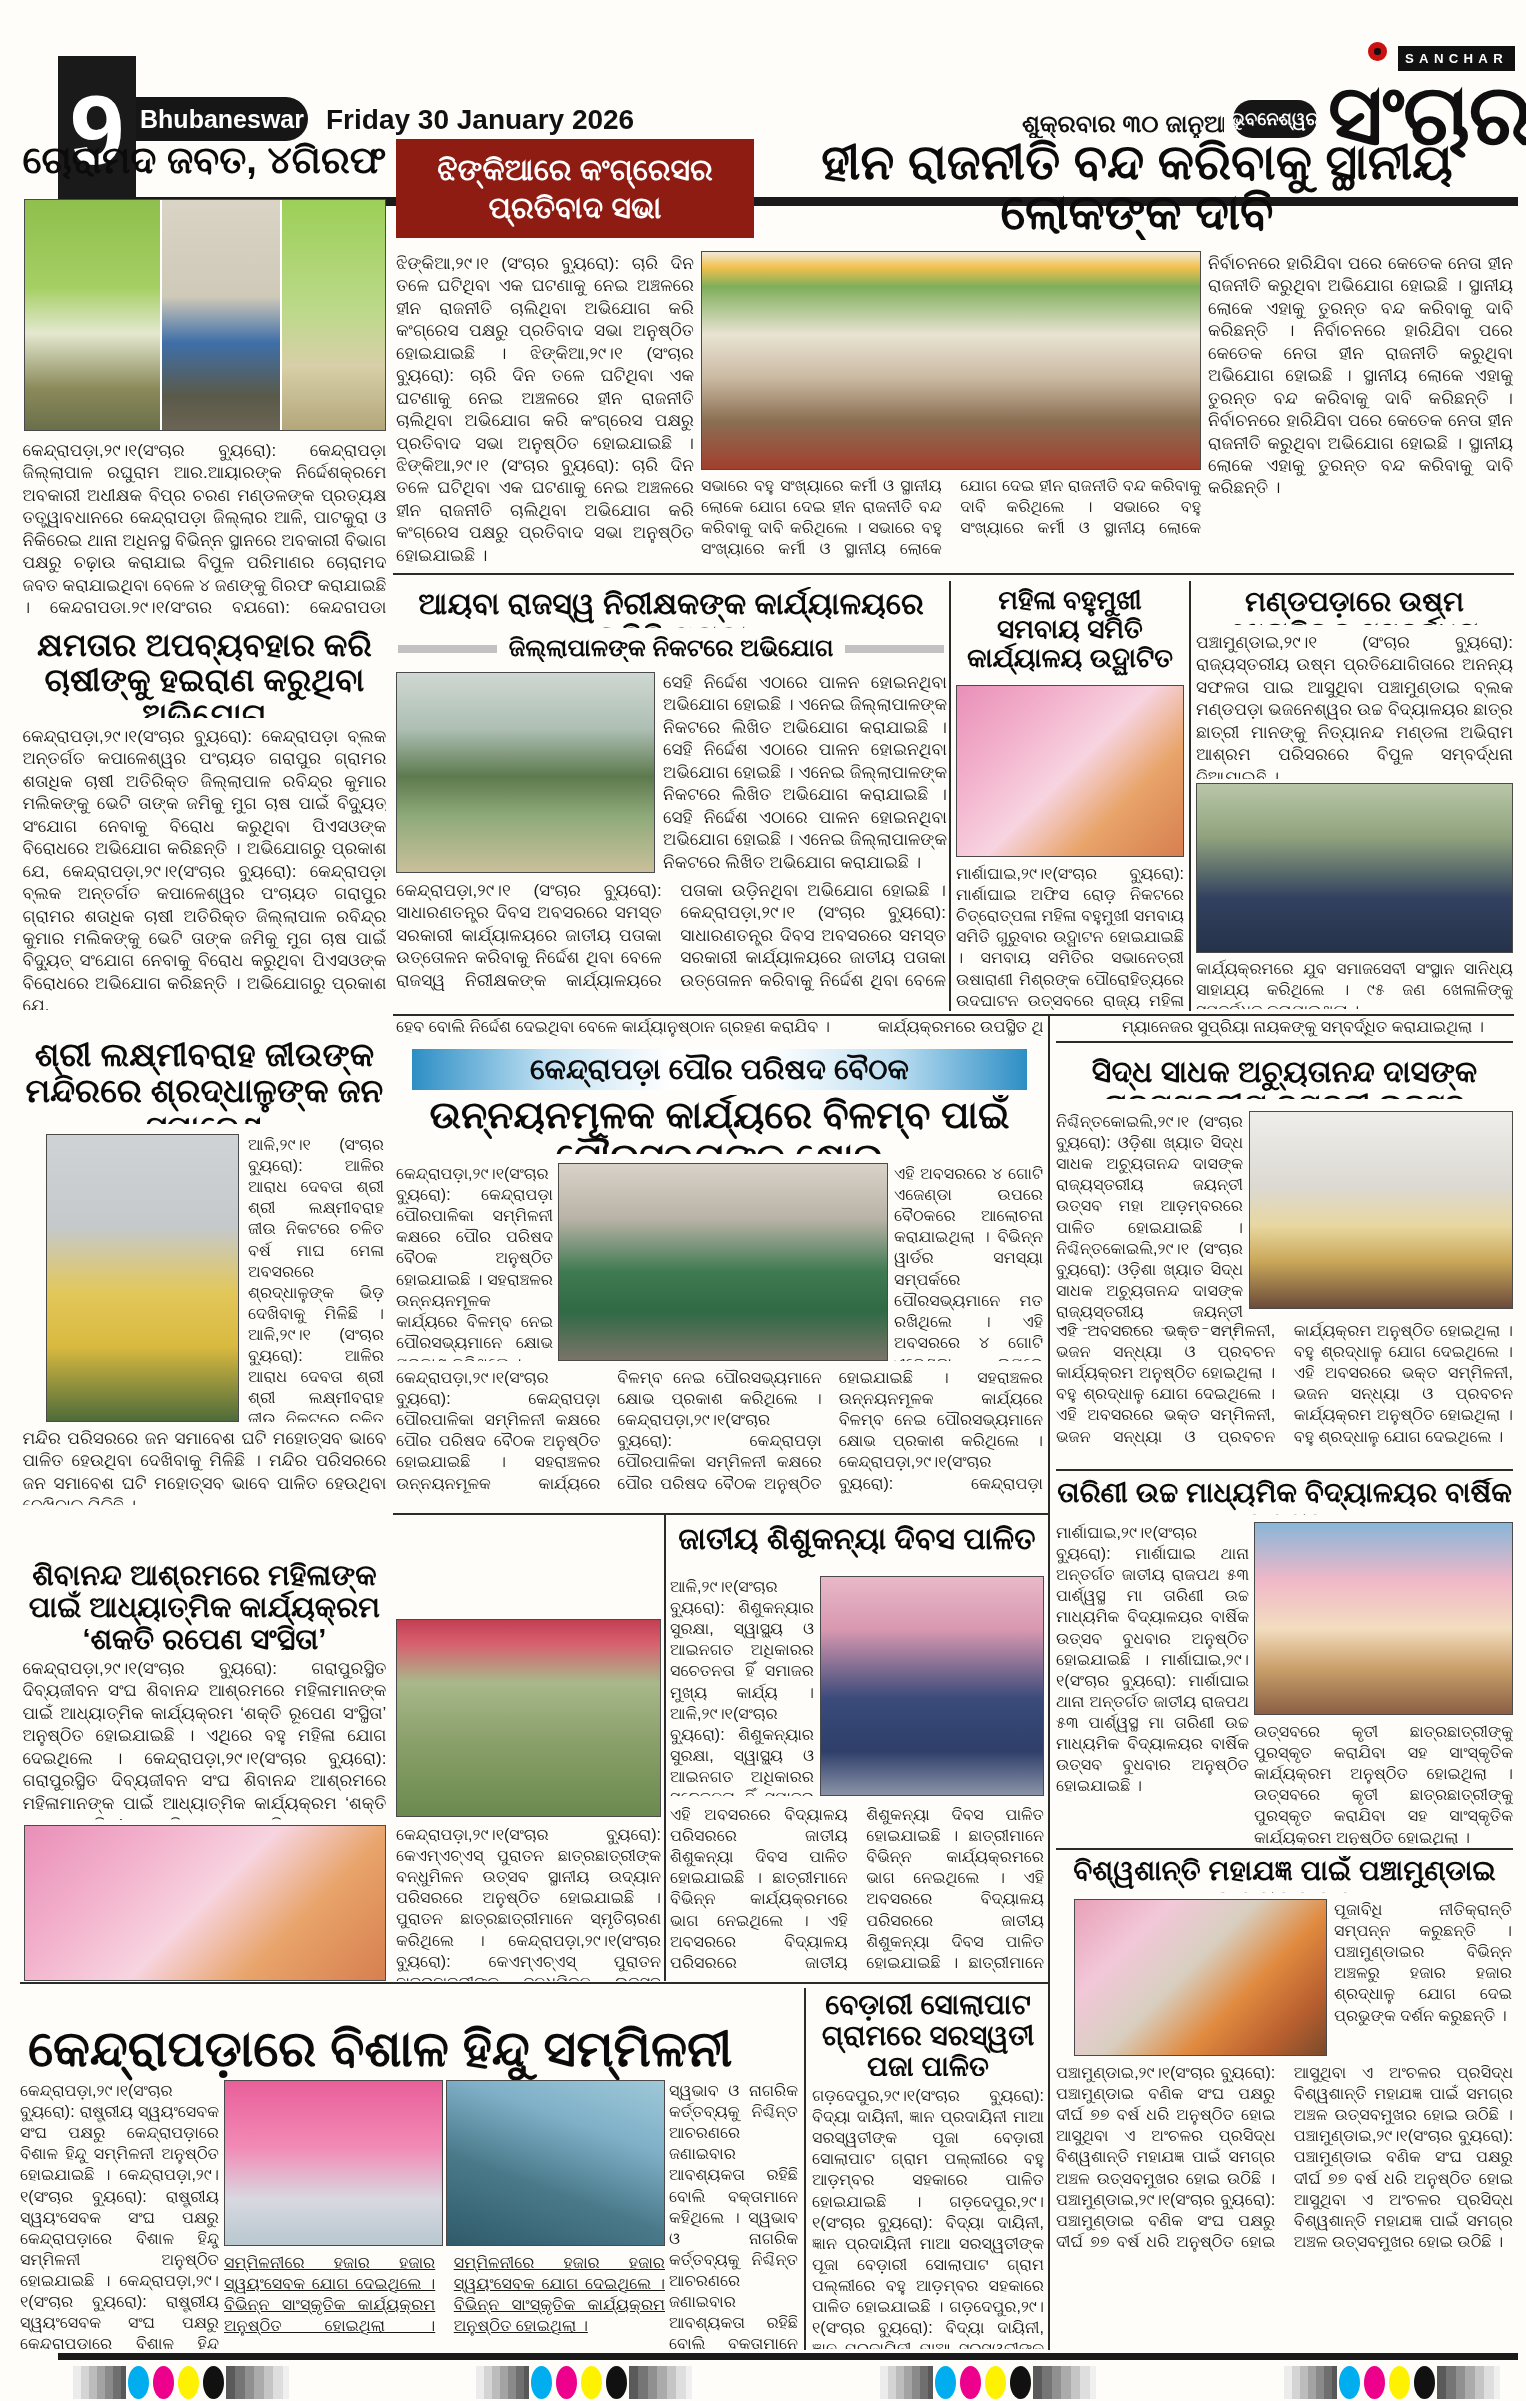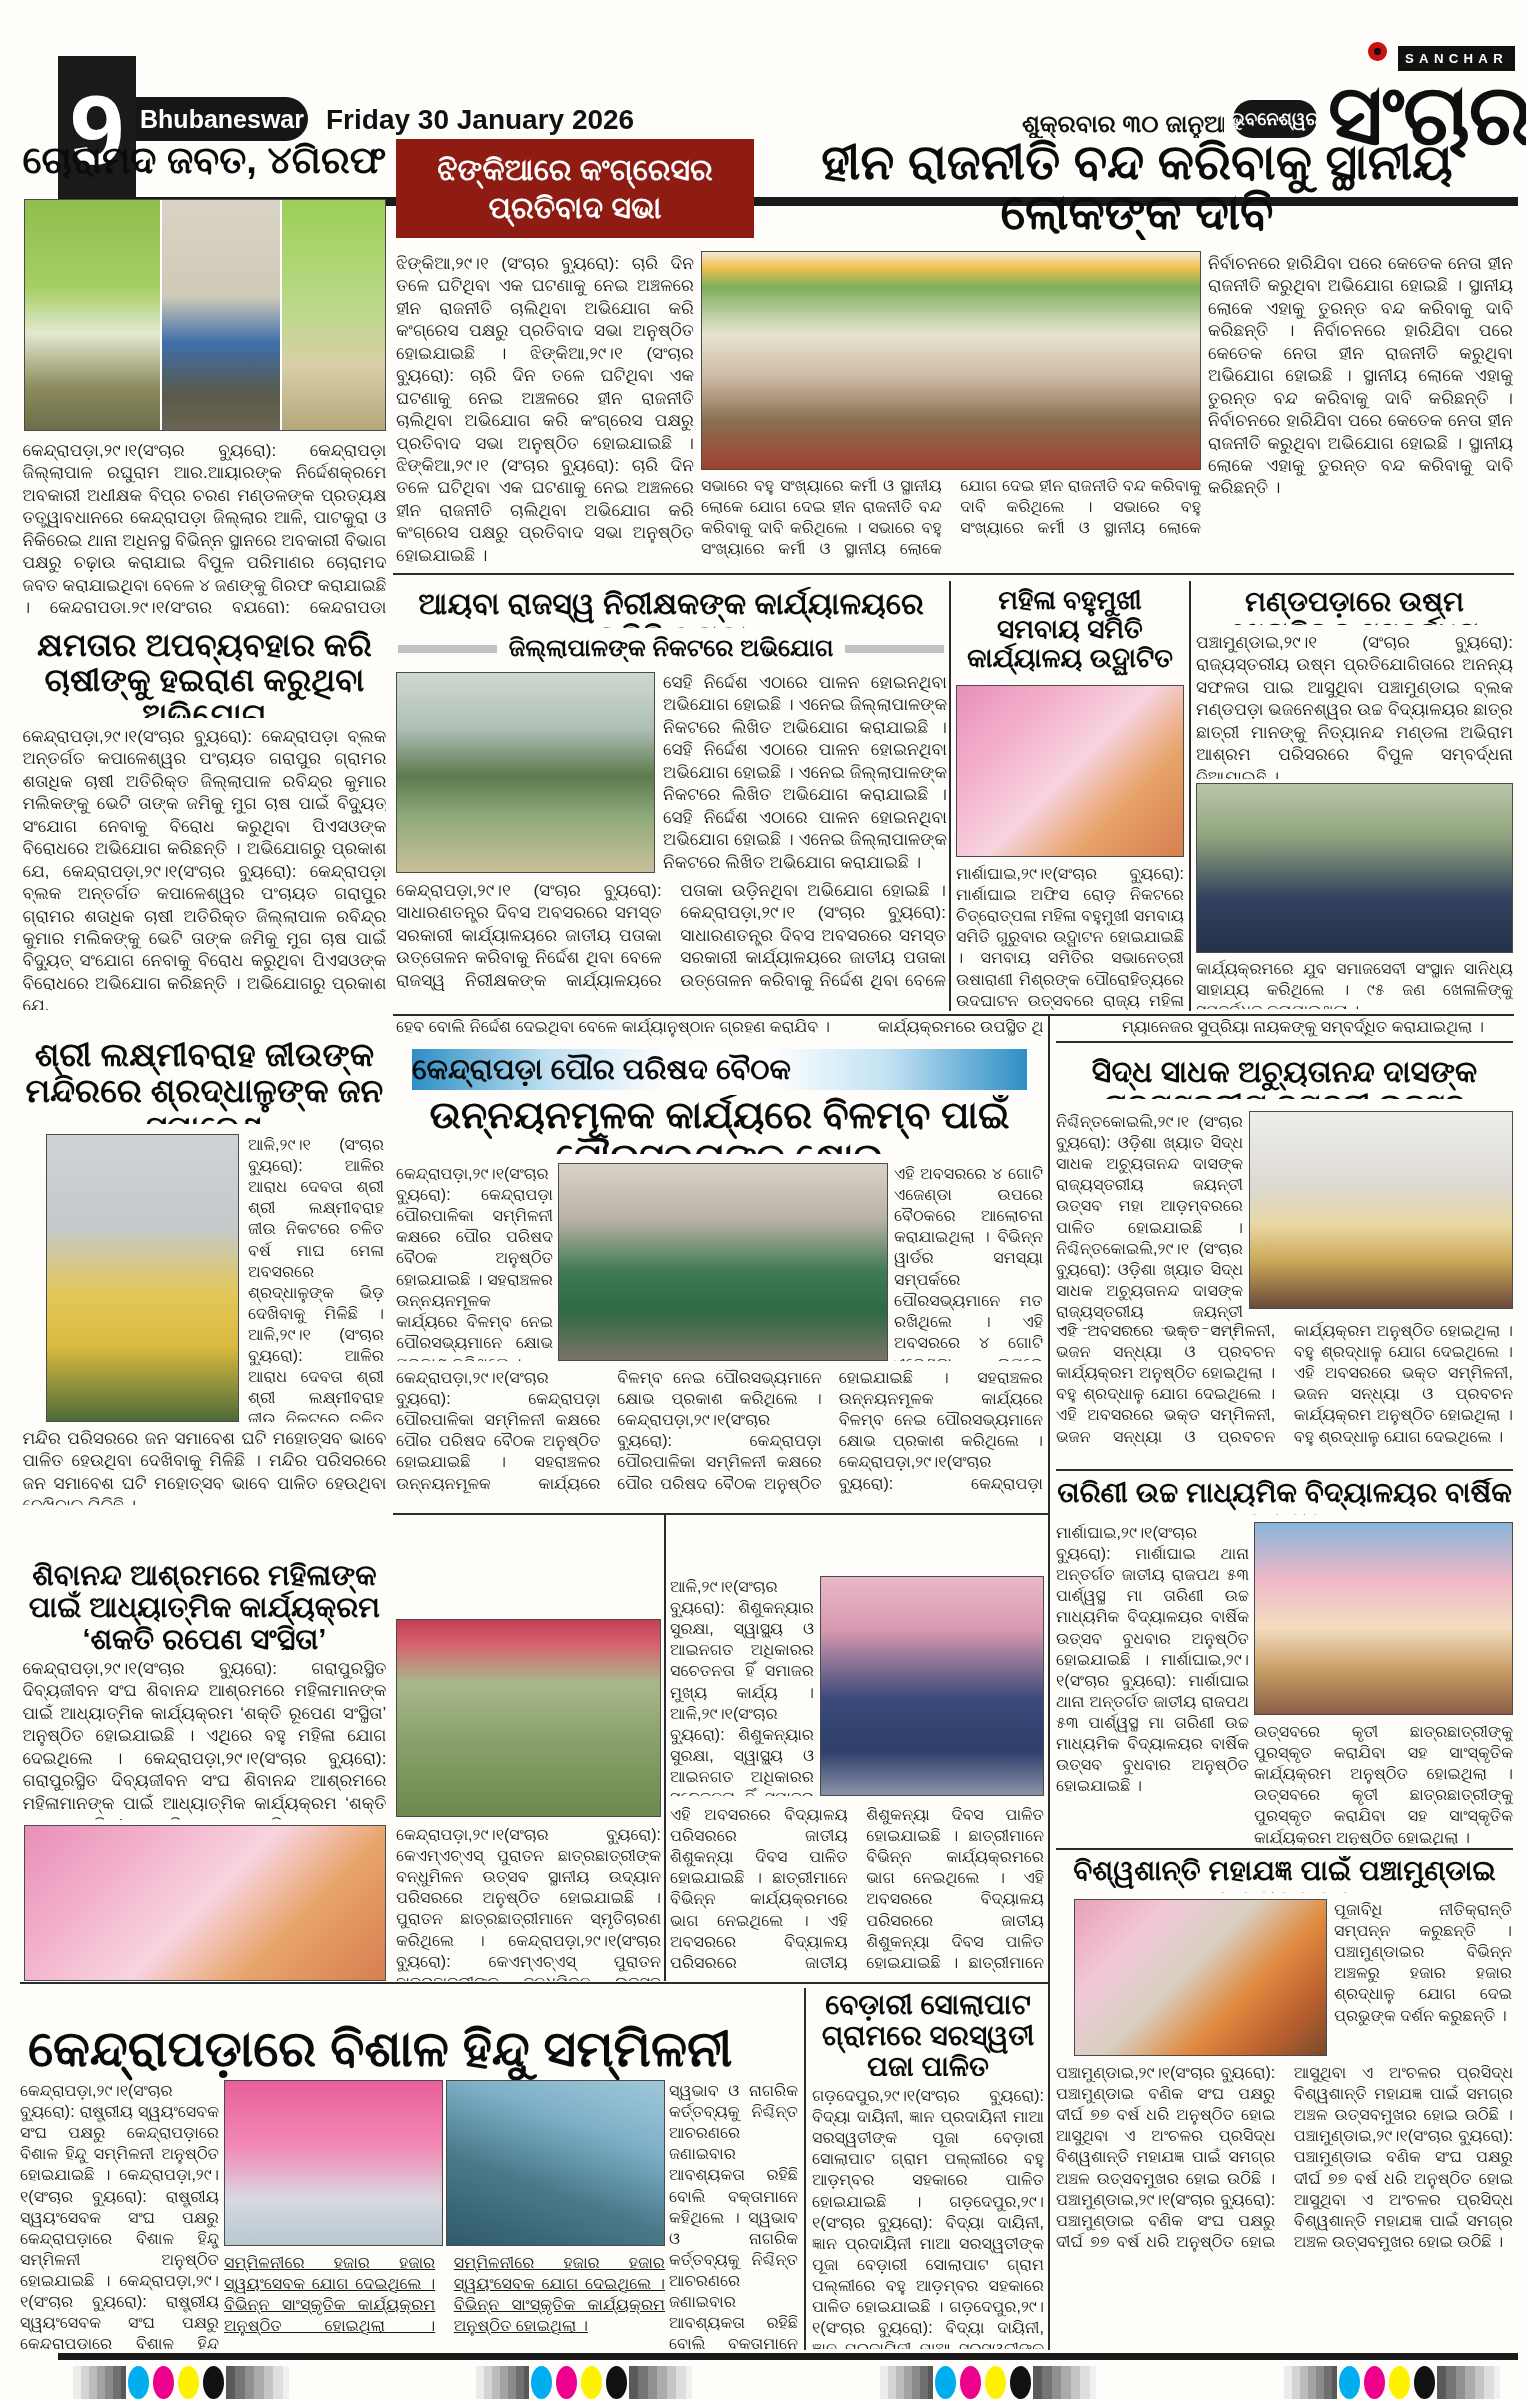--- a/index.html
+++ b/index.html
@@ -9,21 +9,21 @@
   .hl{font-weight:800;color:#0b0b0b;line-height:1.1;overflow:hidden;}
   .ctr{text-align:center;}
   .body{font-size:17px;line-height:1.32;text-align:justify;color:#191919;overflow:hidden;word-break:break-word;}
   .small{font-size:16px;}
   .photo{border:0.7px solid #4a4a4a;overflow:hidden;}
   .vline{background:#2b2b2b;width:2px;}
   .hline{background:#2b2b2b;height:2px;}
   .pill{background:#161616;color:#ffffff;display:flex;align-items:center;justify-content:center;font-weight:700;}
   .kicker-red{background:#8e1c12;color:#ffffff;font-weight:800;display:flex;align-items:center;justify-content:center;text-align:center;line-height:1.25;overflow:hidden;}
   .kicker-blue{background:linear-gradient(90deg,#2d8ec5 0%,#bfe0f2 22%,#ffffff 42%,#ffffff 58%,#bfe0f2 78%,#2d8ec5 100%);
-               display:flex;align-items:center;justify-content:flex-start;font-weight:800;color:#0b0b0b;overflow:hidden;}
+               display:flex;align-items:center;justify-content:center;font-weight:800;color:#0b0b0b;overflow:hidden;}
   .subhead-row{display:flex;align-items:center;justify-content:center;gap:12px;}
   .subhead-bar{height:8px;background:#c2c2c2;flex:0 0 99px;}
   .panelwrap{display:flex;gap:2.6px;background:#fff;height:100%;}
   .panelwrap>div{height:100%;}
   
   .ph-liquor1{background:linear-gradient(180deg,#8fbf4d 0%,#a5cf63 38%,#e4e8cf 58%,#8a8a5a 82%,#6b6f4a 100%);}
   .ph-liquor2{background:linear-gradient(180deg,#d9d4c5 0%,#cfc9b8 42%,#3f6fa8 62%,#5a5a4a 85%,#6b6454 100%);}
   .ph-liquor3{background:linear-gradient(180deg,#9ccf57 0%,#bcd98a 48%,#d8cfa8 72%,#b3a77a 100%);}
   .ph-main{background:linear-gradient(180deg,#f2e9d8 0%,#f2c14e 7%,#7fae5a 16%,#e8e3d2 38%,#cbb9a2 58%,#8a6f52 78%,#a23f2e 100%);}
   .ph-flag{background:linear-gradient(180deg,#cfd8d2 0%,#aebfb4 28%,#5d7a4e 52%,#8faa7a 72%,#c9c09a 100%);}
@@ -165,20 +165,21 @@
   <div class="abs hl ctr" style="left:22.4px;top:1560px;width:364px;height:90px;font-size:29px;">ଶିବାନନ୍ଦ ଆଶ୍ରମରେ ମହିଳାଙ୍କ ପାଇଁ ଆଧ୍ୟାତ୍ମିକ କାର୍ଯ୍ୟକ୍ରମ ‘ଶକ୍ତି ରୂପେଣ ସଂସ୍ଥିତା’</div>
   <div class="abs body" style="left:22.4px;top:1658px;width:364px;height:162px;">କେନ୍ଦ୍ରାପଡ଼ା,୨୯।୧(ସଂଚାର ବ୍ୟୁରୋ): ଗରାପୁରସ୍ଥିତ ଦିବ୍ୟଜୀବନ ସଂଘ ଶିବାନନ୍ଦ ଆଶ୍ରମରେ ମହିଳାମାନଙ୍କ ପାଇଁ ଆଧ୍ୟାତ୍ମିକ କାର୍ଯ୍ୟକ୍ରମ ‘ଶକ୍ତି ରୂପେଣ ସଂସ୍ଥିତା’ ଅନୁଷ୍ଠିତ ହୋଇଯାଇଛି । ଏଥିରେ ବହୁ ମହିଳା ଯୋଗ ଦେଇଥିଲେ । କେନ୍ଦ୍ରାପଡ଼ା,୨୯।୧(ସଂଚାର ବ୍ୟୁରୋ): ଗରାପୁରସ୍ଥିତ ଦିବ୍ୟଜୀବନ ସଂଘ ଶିବାନନ୍ଦ ଆଶ୍ରମରେ ମହିଳାମାନଙ୍କ ପାଇଁ ଆଧ୍ୟାତ୍ମିକ କାର୍ଯ୍ୟକ୍ରମ ‘ଶକ୍ତି ରୂପେଣ ସଂସ୍ଥିତା’ ଅନୁଷ୍ଠିତ ହୋଇଯାଇଛି । ଏଥିରେ ବହୁ ମହିଳା ଯୋଗ ଦେଇଥିଲେ ।</div>
   <div class="abs photo ph-coop" style="left:24px;top:1825px;width:362px;height:156px;"></div>
 
   <div class="abs hline" style="left:393px;top:1513px;width:657px;"></div>
   <div class="abs photo ph-alumni" style="left:396px;top:1619px;width:265px;height:198px;"></div>
   <div class="abs body small" style="left:396px;top:1824px;width:265px;height:157px;">କେନ୍ଦ୍ରାପଡ଼ା,୨୯।୧(ସଂଚାର ବ୍ୟୁରୋ): କେଏମ୍‌ଏଚ୍‌ଏସ୍ ପୁରାତନ ଛାତ୍ରଛାତ୍ରୀଙ୍କ ବନ୍ଧୁମିଳନ ଉତ୍ସବ ସ୍ଥାନୀୟ ଉଦ୍ୟାନ ପରିସରରେ ଅନୁଷ୍ଠିତ ହୋଇଯାଇଛି । ପୁରାତନ ଛାତ୍ରଛାତ୍ରୀମାନେ ସ୍ମୃତିଚାରଣ କରିଥିଲେ । କେନ୍ଦ୍ରାପଡ଼ା,୨୯।୧(ସଂଚାର ବ୍ୟୁରୋ): କେଏମ୍‌ଏଚ୍‌ଏସ୍ ପୁରାତନ ଛାତ୍ରଛାତ୍ରୀଙ୍କ ବନ୍ଧୁମିଳନ ଉତ୍ସବ ସ୍ଥାନୀୟ ଉଦ୍ୟାନ ପରିସରରେ ଅନୁଷ୍ଠିତ ହୋଇଯାଇଛି । ପୁରାତନ ଛାତ୍ରଛାତ୍ରୀମାନେ ସ୍ମୃତିଚାରଣ କରିଥିଲେ ।</div>
 
   <div class="abs vline" style="left:664px;top:1515px;height:466px;"></div>
 
+  <div class="abs hl ctr" style="left:670px;top:1522px;width:374px;height:44px;font-size:30px;">ଜାତୀୟ ଶିଶୁକନ୍ୟା ଦିବସ ପାଳିତ</div>
   <div class="abs body small" style="left:670px;top:1576px;width:144px;height:220px;">ଆଳି,୨୯।୧(ସଂଚାର ବ୍ୟୁରୋ): ଶିଶୁକନ୍ୟାର ସୁରକ୍ଷା, ସ୍ୱାସ୍ଥ୍ୟ ଓ ଆଇନଗତ ଅଧିକାରର ସଚେତନତା ହିଁ ସମାଜର ମୁଖ୍ୟ କାର୍ଯ୍ୟ । ଆଳି,୨୯।୧(ସଂଚାର ବ୍ୟୁରୋ): ଶିଶୁକନ୍ୟାର ସୁରକ୍ଷା, ସ୍ୱାସ୍ଥ୍ୟ ଓ ଆଇନଗତ ଅଧିକାରର ସଚେତନତା ହିଁ ସମାଜର ମୁଖ୍ୟ କାର୍ଯ୍ୟ ।</div>
   <div class="abs photo ph-girl" style="left:820px;top:1576px;width:224px;height:220px;"></div>
   <div class="abs body small cols2" style="left:670px;top:1804px;width:374px;height:176px;">ଏହି ଅବସରରେ ବିଦ୍ୟାଳୟ ପରିସରରେ ଜାତୀୟ ଶିଶୁକନ୍ୟା ଦିବସ ପାଳିତ ହୋଇଯାଇଛି । ଛାତ୍ରୀମାନେ ବିଭିନ୍ନ କାର୍ଯ୍ୟକ୍ରମରେ ଭାଗ ନେଇଥିଲେ । ଏହି ଅବସରରେ ବିଦ୍ୟାଳୟ ପରିସରରେ ଜାତୀୟ ଶିଶୁକନ୍ୟା ଦିବସ ପାଳିତ ହୋଇଯାଇଛି । ଛାତ୍ରୀମାନେ ବିଭିନ୍ନ କାର୍ଯ୍ୟକ୍ରମରେ ଭାଗ ନେଇଥିଲେ । ଏହି ଅବସରରେ ବିଦ୍ୟାଳୟ ପରିସରରେ ଜାତୀୟ ଶିଶୁକନ୍ୟା ଦିବସ ପାଳିତ ହୋଇଯାଇଛି । ଛାତ୍ରୀମାନେ ବିଭିନ୍ନ କାର୍ଯ୍ୟକ୍ରମରେ ଭାଗ ନେଇଥିଲେ ।</div>
 
   <div class="abs hline" style="left:20px;top:1982px;width:1028px;"></div>
 
   <div class="abs hl" style="left:28px;top:1990px;width:771px;height:74px;font-size:50px;white-space:nowrap;margin-top:32px;">କେନ୍ଦ୍ରାପଡ଼ାରେ ବିଶାଳ ହିନ୍ଦୁ ସମ୍ମିଳନୀ</div>
   <div class="abs body small" style="left:20px;top:2080px;width:199px;height:269px;">କେନ୍ଦ୍ରାପଡ଼ା,୨୯।୧(ସଂଚାର ବ୍ୟୁରୋ): ରାଷ୍ଟ୍ରୀୟ ସ୍ୱୟଂସେବକ ସଂଘ ପକ୍ଷରୁ କେନ୍ଦ୍ରାପଡ଼ାରେ ବିଶାଳ ହିନ୍ଦୁ ସମ୍ମିଳନୀ ଅନୁଷ୍ଠିତ ହୋଇଯାଇଛି । କେନ୍ଦ୍ରାପଡ଼ା,୨୯।୧(ସଂଚାର ବ୍ୟୁରୋ): ରାଷ୍ଟ୍ରୀୟ ସ୍ୱୟଂସେବକ ସଂଘ ପକ୍ଷରୁ କେନ୍ଦ୍ରାପଡ଼ାରେ ବିଶାଳ ହିନ୍ଦୁ ସମ୍ମିଳନୀ ଅନୁଷ୍ଠିତ ହୋଇଯାଇଛି । କେନ୍ଦ୍ରାପଡ଼ା,୨୯।୧(ସଂଚାର ବ୍ୟୁରୋ): ରାଷ୍ଟ୍ରୀୟ ସ୍ୱୟଂସେବକ ସଂଘ ପକ୍ଷରୁ କେନ୍ଦ୍ରାପଡ଼ାରେ ବିଶାଳ ହିନ୍ଦୁ ସମ୍ମିଳନୀ ଅନୁଷ୍ଠିତ ହୋଇଯାଇଛି ।</div>
   <div class="abs photo ph-hindu1" style="left:224px;top:2080px;width:219px;height:166px;"></div>
   <div class="abs photo ph-hindu2" style="left:446px;top:2080px;width:219px;height:166px;"></div>

